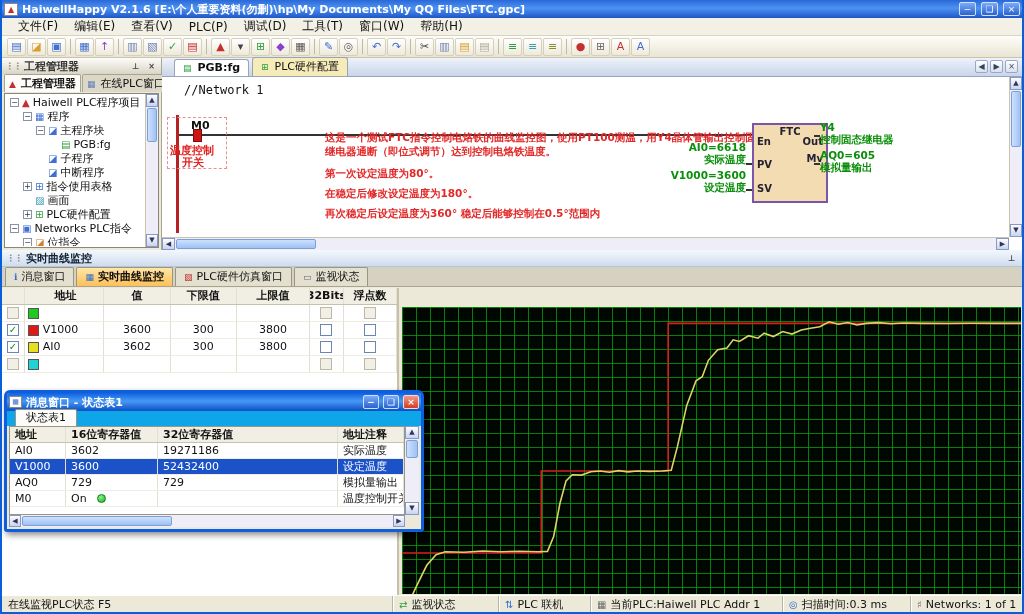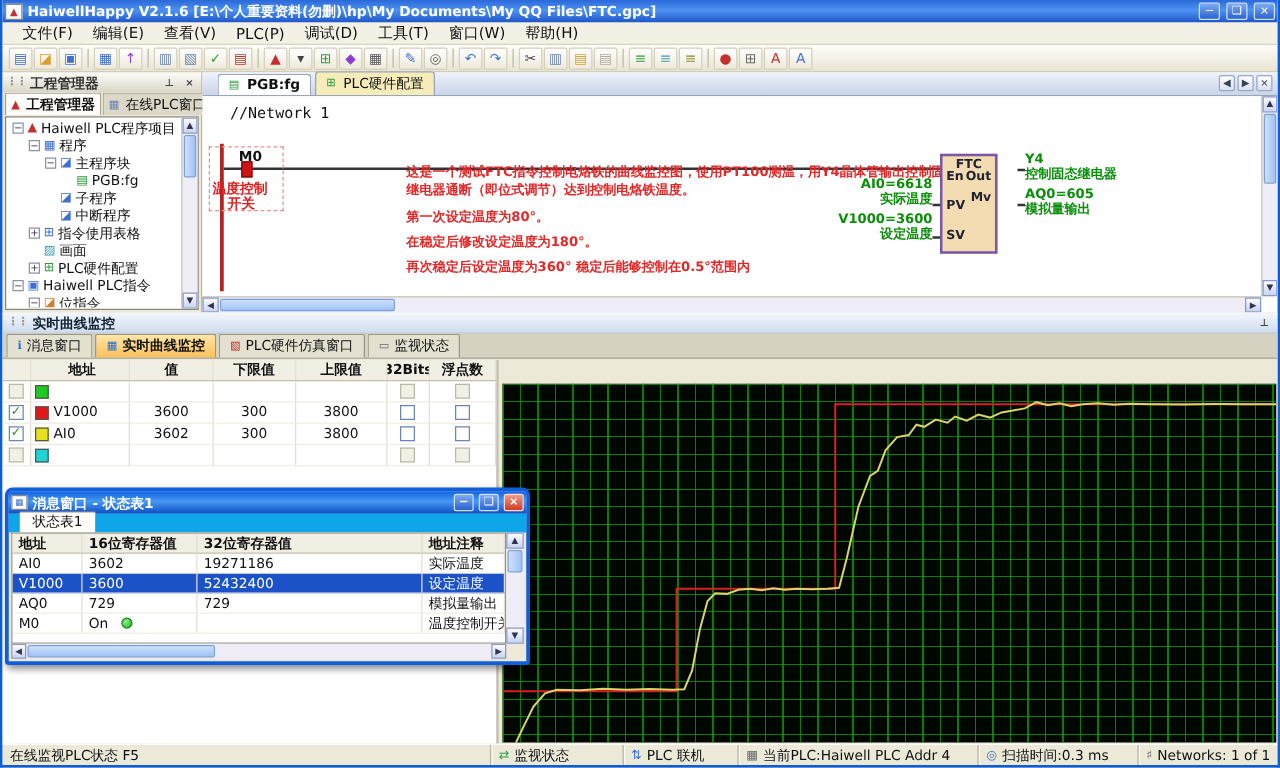--- a/index.html
+++ b/index.html
@@ -51,21 +51,21 @@
   .canvas{position:absolute;top:19px;left:0;right:13px;bottom:13px;background:#fff;overflow:hidden}
   .canvas *{position:absolute;white-space:nowrap}
   .net-comment{left:22px;top:6px;font-family:"DejaVu Sans Mono","Liberation Mono",monospace;font-size:12px;color:#111}
   .rail{left:14px;top:38px;width:3px;height:118px;background:#b42222}
   .wire{left:17px;top:57px;height:2px;width:573px;background:#333}
   .sel-box{left:5px;top:40px;width:60px;height:52px;border:1px dashed #e89090}
   .m0lab{left:29px;top:42px;font-weight:bold;color:#111}
   .contact{left:31px;top:52px;width:9px;height:13px;background:#d01414;border:1px solid #7a0c0c}
   .cdesc{color:#e02020;font-weight:bold}
   .cmt{left:163px;color:#e22828;font-size:10.5px;font-weight:bold}
-  .ftc{left:590px;top:46px;width:46px;height:80px;background:#f3dcb2;border:2px solid #7a55a8}
+  .ftc{left:590px;top:46px;width:76px;height:80px;background:#f3dcb2;border:2px solid #7a55a8}
   .ftc span{position:absolute;font-size:10px;font-weight:bold;color:#223}
   .glab{color:#0b8f0b;font-weight:bold;font-size:10.5px;line-height:12px}
   .g-right{text-align:right}
   .stub{height:2px;background:#333}
   .e-vscroll{position:absolute;top:19px;right:0;width:13px;bottom:13px;background:#efeef8;border-left:1px solid #c8c4b0;display:flex;flex-direction:column}
   .e-hscroll{position:absolute;left:0;right:13px;bottom:0;height:13px;background:#efeef8;border-top:1px solid #c8c4b0;display:flex}
   .sarrow.h{width:13px;height:100%;line-height:11px}
   .hthumb{margin:1px;width:140px;background:linear-gradient(#cfe0fb,#9ec2f5);border:1px solid #7aa0d8;border-radius:2px}
   .hfill{flex:1}
   
@@ -310,21 +310,21 @@
             <span class="tlabel">画面</span>
           </div>
           <div class="tree-row" style="padding-left: 17px;">
             <span class="expander">+</span>
             <span class="ticon" style="color: rgb(47, 158, 63);">⊞</span>
             <span class="tlabel">PLC硬件配置</span>
           </div>
           <div class="tree-row" style="padding-left: 4px;">
             <span class="expander">−</span>
             <span class="ticon" style="color: rgb(63, 111, 208);">▣</span>
-            <span class="tlabel">Haiwell PLC指令</span>
+            <span class="tlabel">Networks PLC指令</span>
           </div>
           <div class="tree-row" style="padding-left: 17px;">
             <span class="expander">−</span>
             <span class="ticon" style="color: rgb(208, 128, 48);">◪</span>
             <span class="tlabel">位指令</span>
           </div>
         </div>
       <div class="vsb">
         <span class="sarrow">▲</span>
         <span class="vthumb"></span>
@@ -601,21 +601,21 @@
     <span class="sseg" style="width:106px">
       <span class="sic">⇄</span>
       <span>监视状态</span>
     </span>
     <span class="sseg" style="width:92px">
       <span class="sic">⇅</span>
       <span>PLC 联机</span>
     </span>
     <span class="sseg" style="width:192px">
       <span class="sic">▦</span>
-      <span>当前PLC:Haiwell PLC Addr 4</span>
+      <span>当前PLC:Haiwell PLC Addr 1</span>
     </span>
     <span class="sseg" style="width:128px">
       <span class="sic">◎</span>
       <span>扫描时间:0.3 ms</span>
     </span>
     <span class="sseg" style="width:112px">
       <span class="sic">♯</span>
       <span>Networks: 1 of 1</span>
     </span>
   </div>

